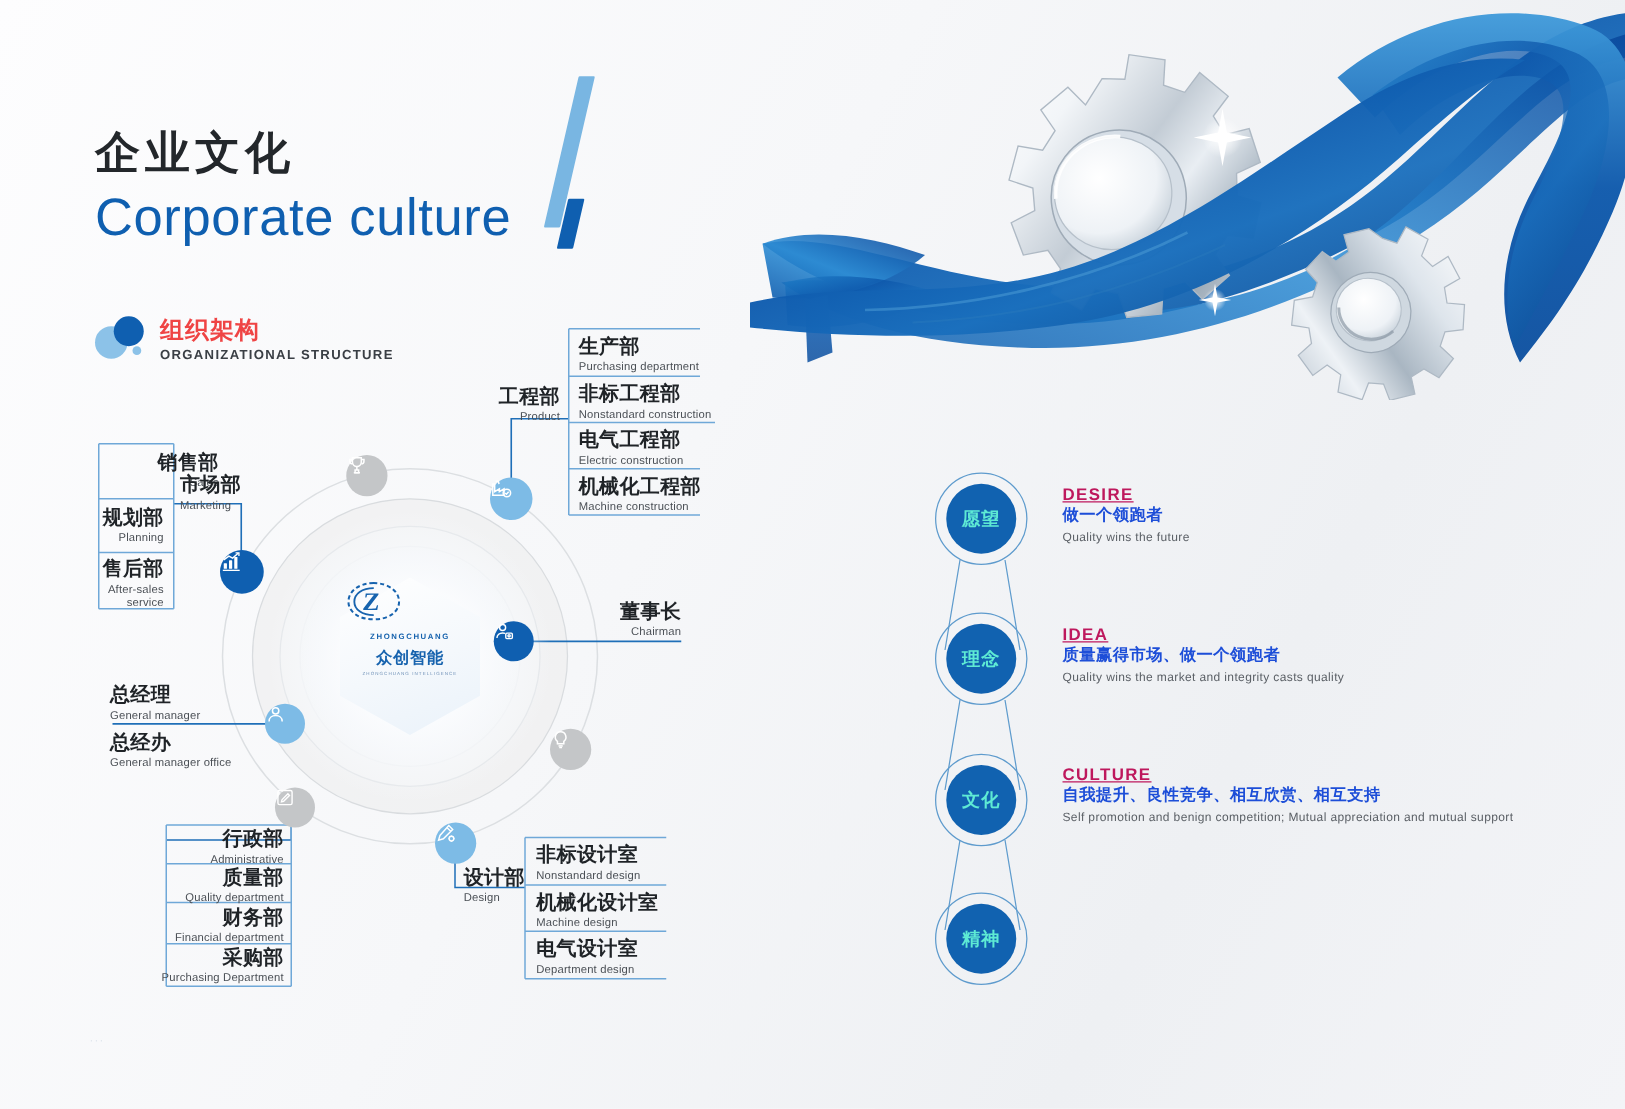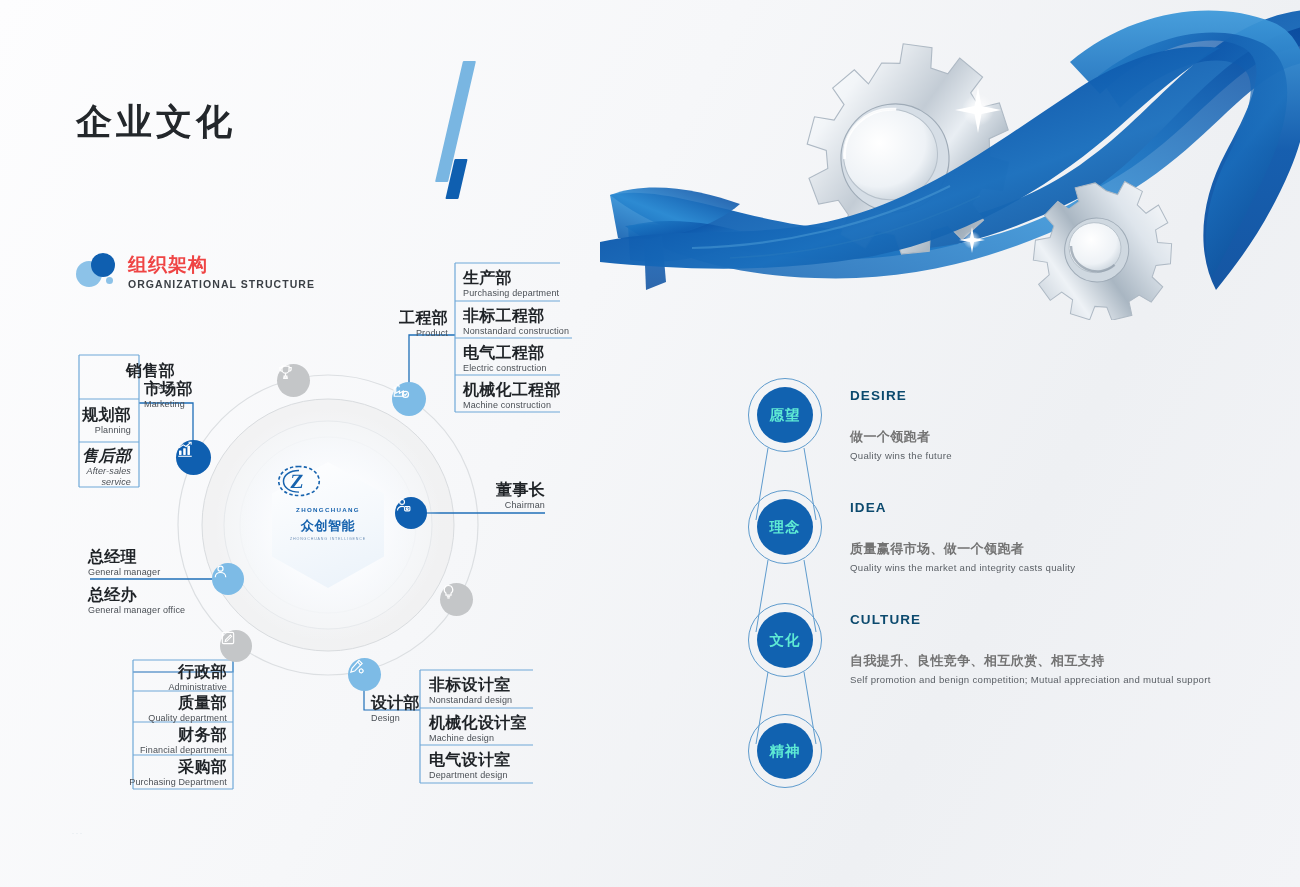--- a/index.html
+++ b/index.html
@@ -81,22 +81,22 @@
 
   
   #culture{position:absolute;left:726px;top:370px;width:560px;height:430px;}
   .cnode{position:absolute;}
   .ring{position:absolute;width:74px;height:74px;border-radius:50%;
     border:1px solid #5e9bcd;box-sizing:border-box;}
   .disc{position:absolute;left:9px;top:9px;width:56px;height:56px;border-radius:50%;
     background:#1162b0;display:flex;align-items:center;justify-content:center;}
   .disc span{font-size:14.5px;font-weight:700;color:#5eead4;letter-spacing:1px;}
   .ctext{position:absolute;left:124px;}
-  .ctext .hd{font-size:13.5px;font-weight:700;color:#0c4a6e;letter-spacing:1.1px;}
-  .ctext .cn{font-size:13px;font-weight:700;color:#737373;letter-spacing:.4px;margin-top:25px;}
+  .ctext .hd{font-size:13.5px;font-weight:700;color:#be185d;letter-spacing:1.1px;text-decoration:underline;}
+  .ctext .cn{font-size:13px;font-weight:700;color:#1d4ed8;letter-spacing:.4px;margin-top:0;}
   .ctext .en{font-size:9.6px;color:#5b6066;letter-spacing:.3px;margin-top:4px;}
   #culture svg.conn{position:absolute;left:0;top:0;overflow:visible;}
 
   
   #art{position:absolute;left:600px;top:-10px;width:710px;height:330px;}
   #art svg{position:absolute;left:0;top:0;}
   .corner-mark{position:absolute;left:72px;top:830px;font-size:6px;color:#b9c8d6;
     letter-spacing:2px;}
 </style>
 </head>
@@ -124,20 +124,21 @@
     <polygon points="1300,560 1300,887 880,887 1080,640" fill="url(#fg1)" opacity="0.7"></polygon>
     <polygon points="0,520 330,887 0,887" fill="url(#fg2)" opacity="0.55"></polygon>
     <polygon points="330,887 0,520 460,230 700,887" fill="url(#fg3)" opacity="0.35"></polygon>
     <polygon points="460,230 700,0 1010,290 700,887" fill="url(#fg1)" opacity="0.35"></polygon>
     <polygon points="0,0 460,230 0,520" fill="#ffffff" opacity="0.8"></polygon>
   </svg>
 </div>
 
 <div id="headline">
   <div class="cn">企业文化</div>
+  <div class="en">Corporate culture</div>
 </div>
 <div class="slash slash-lite"></div>
 <div class="slash slash-dark"></div>
 
 <div id="sec-head">
   <div class="dots">
     <div class="d1"></div>
       <div class="d2"></div>
       <div class="d3"></div>
   </div>
@@ -408,21 +409,21 @@
   </div>
 
   <div class="lbl r" style="left:0;top:362px;width:131px;padding-left:44px;">
     <div class="cn">销售部</div>
     <div class="en">Sales</div>
   </div>
   <div class="lbl r" style="left:0;top:406px;width:131px;">
     <div class="cn">规划部</div>
     <div class="en">Planning</div>
   </div>
-  <div class="lbl r" style="left:0;top:447px;width:131px;font-style:italic;">
+  <div class="lbl r" style="left:0;top:447px;width:131px;">
     <div class="cn">售后部</div>
     <div class="en">After-sales</div>
     <div class="en">service</div>
   </div>
   <div class="lbl l" style="left:144px;top:380px;">
     <div class="cn">市场部</div>
     <div class="en">Marketing</div>
   </div>
 
   <div class="lbl r" style="left:340px;top:309px;width:108px;">

